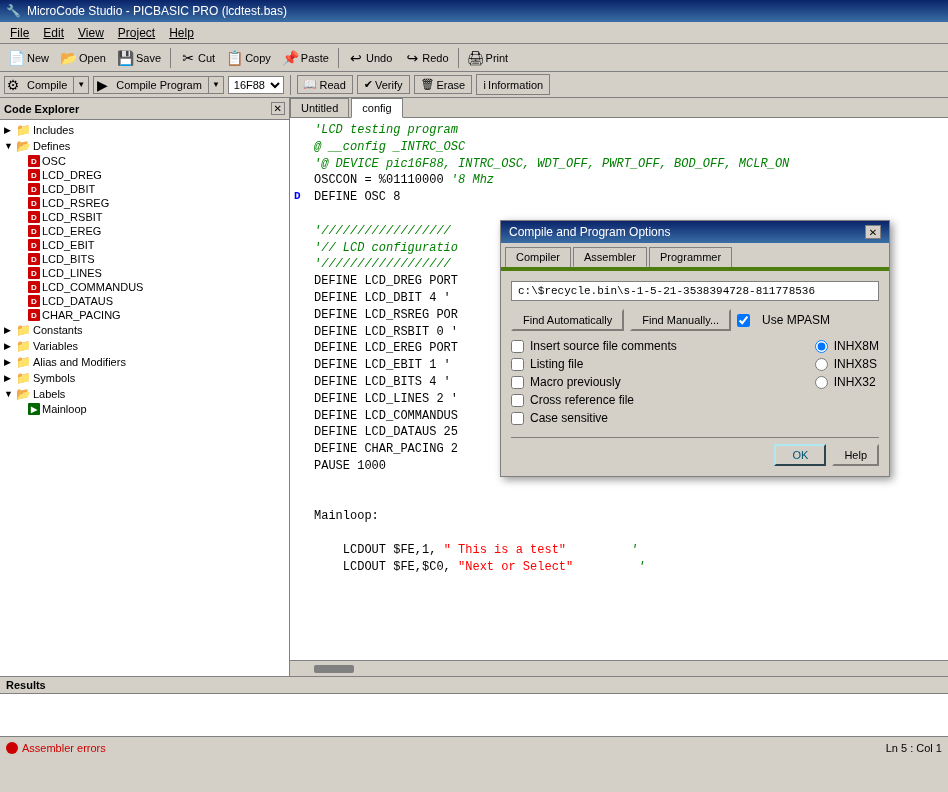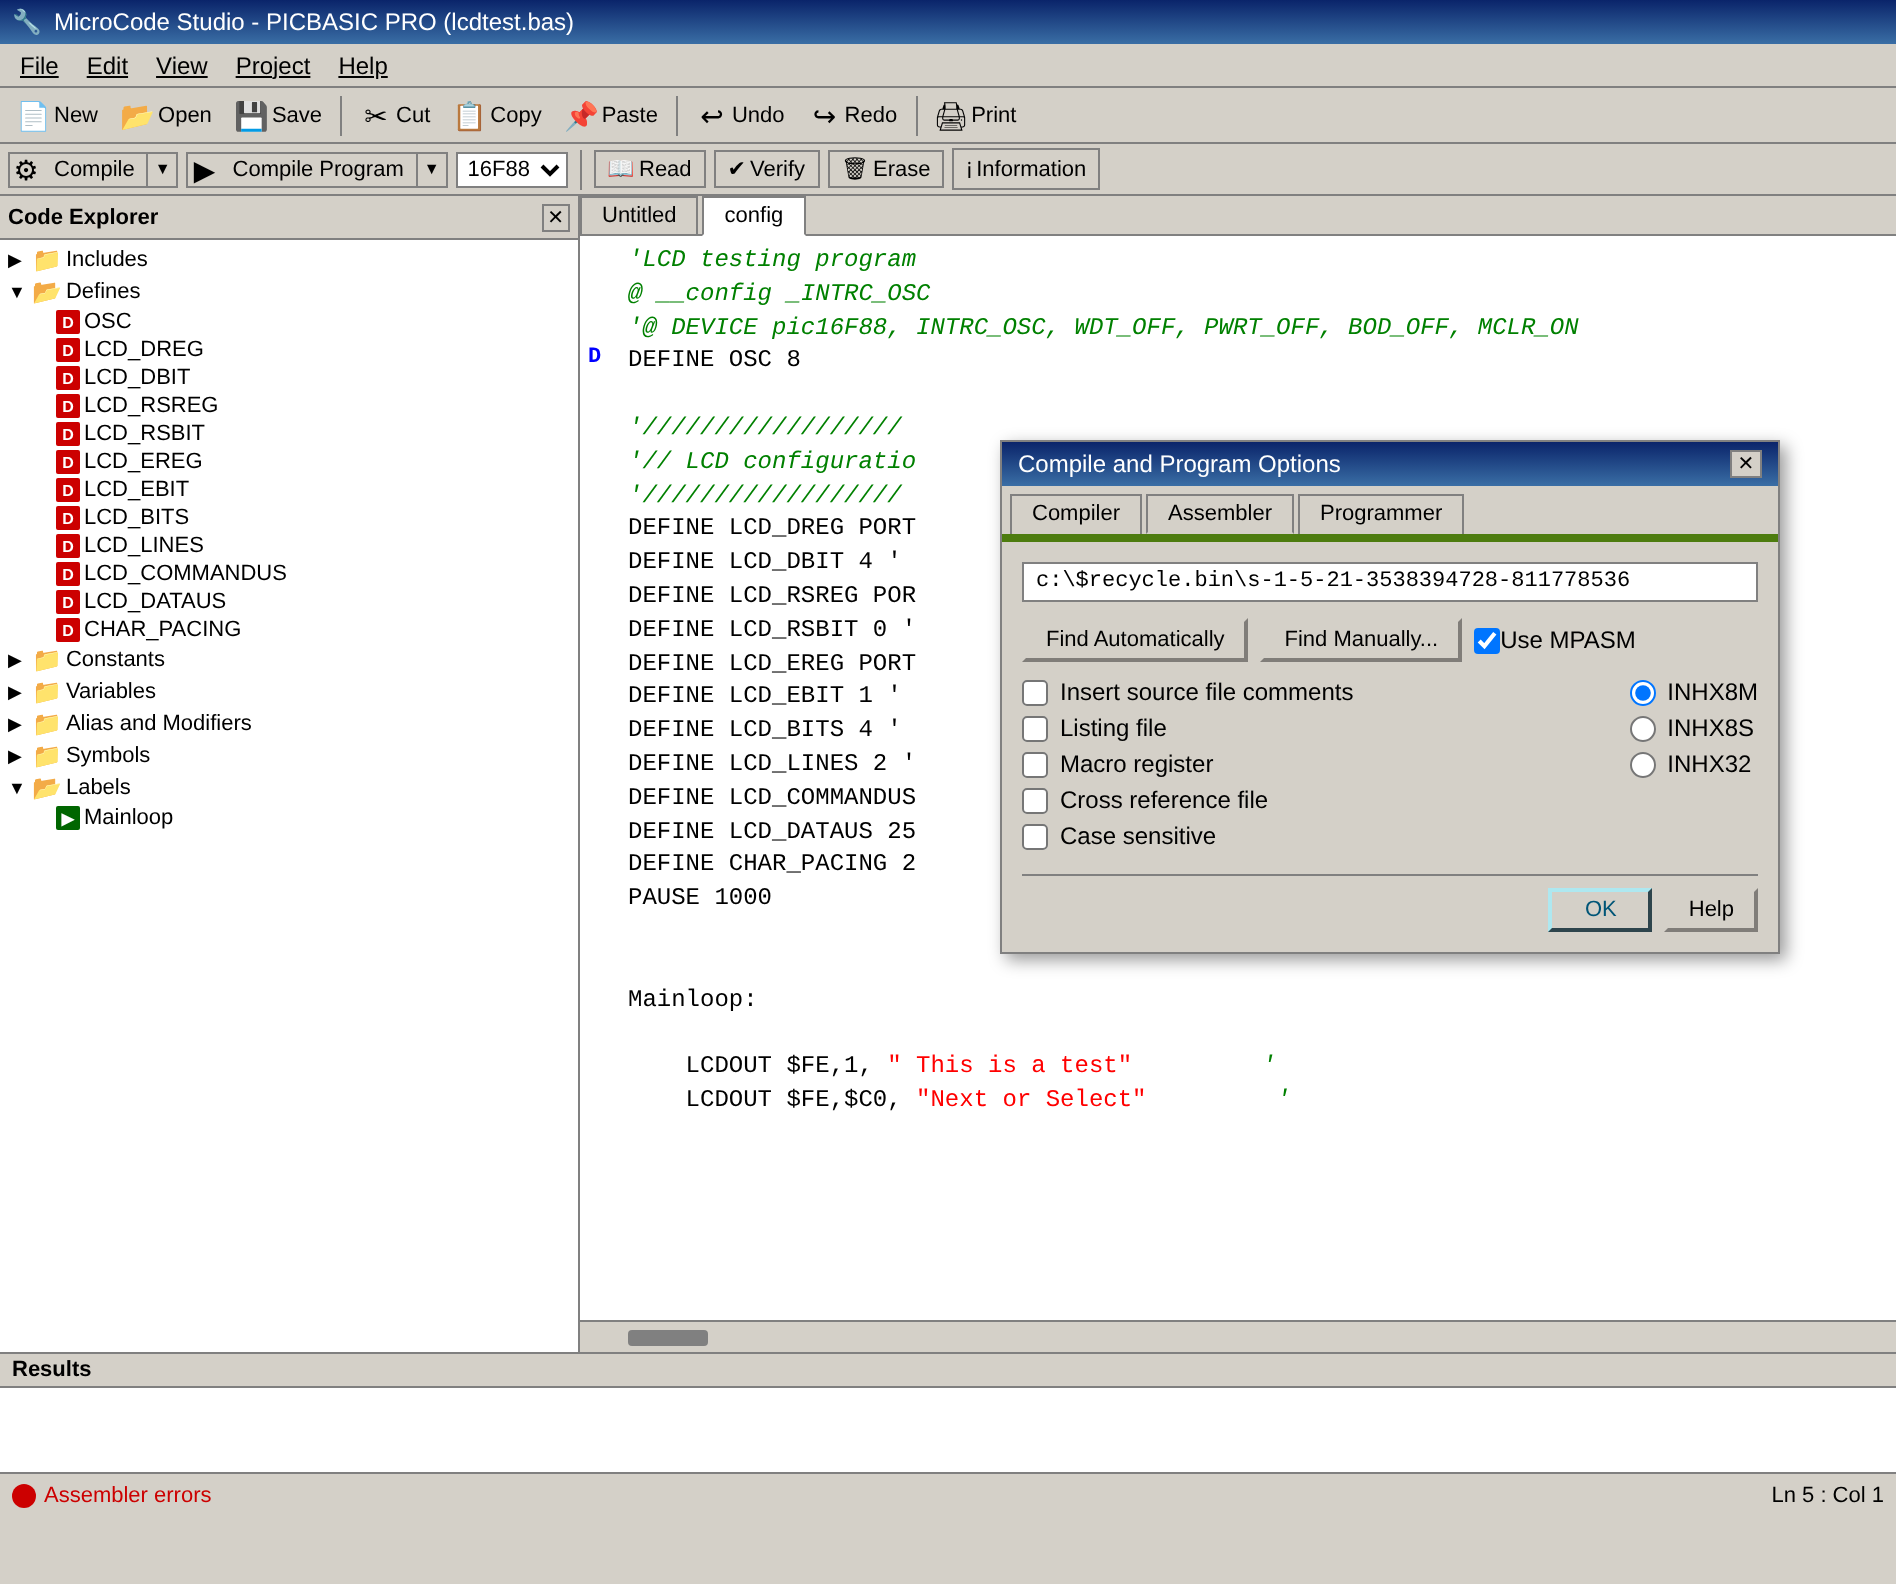--- a/index.html
+++ b/index.html
@@ -299,21 +299,21 @@
     .checkbox-row input[type="checkbox"] { cursor: pointer; }
     .radio-row { display: flex; align-items: center; gap: 6px; }
     .radio-row input[type="radio"] { cursor: pointer; }
 
     .options-container { display: flex; justify-content: space-between; margin-bottom: 8px; }
     .options-left { flex: 1; }
     .options-right { display: flex; flex-direction: column; align-items: flex-start; gap: 4px; }
 
     .dialog-footer { display: flex; justify-content: flex-end; gap: 6px; margin-top: 8px; padding-top: 6px; border-top: 1px solid #808080; }
 
-    .use-mpasm-row { display: flex; align-items: center; gap: 0; }
+    .use-mpasm-row { display: flex; align-items: center; gap: 12px; }
   </style>
 </head>
 <body>
 
 <div id="title-bar">
   <span>🔧</span>
   <span>MicroCode Studio - PICBASIC PRO (lcdtest.bas)</span>
 </div>
 
 <div id="menu-bar">
@@ -530,20 +530,24 @@
       </div>
       <div class="code-line">
         <span class="line-marker"></span>
         <span class="c-comment">@ __config _INTRC_OSC</span>
       </div>
       <div class="code-line">
         <span class="line-marker"></span>
         <span class="c-comment">'@ DEVICE pic16F88, INTRC_OSC, WDT_OFF, PWRT_OFF, BOD_OFF, MCLR_ON</span>
       </div>
       <div class="code-line">
+        <span class="line-marker"></span>
+        <span class="c-normal">OSCCON = %01110000 <span class="c-comment">'8 Mhz</span></span>
+      </div>
+      <div class="code-line">
         <span class="line-marker" style="color:#0000ff;font-weight:bold;">D</span>
         <span class="c-normal">DEFINE OSC 8</span>
       </div>
       <div class="code-line">
         <span class="line-marker"></span>
         <span class="c-normal">&nbsp;</span>
       </div>
       <div class="code-line">
         <span class="line-marker"></span>
         <span class="c-comment">'//////////////////</span>
@@ -677,21 +681,21 @@
           <div class="checkbox-row">
             <input type="checkbox" id="opt1" style="">
             <label for="opt1">Insert source file comments</label>
           </div>
           <div class="checkbox-row">
             <input type="checkbox" id="opt2" style="">
             <label for="opt2">Listing file</label>
           </div>
           <div class="checkbox-row">
             <input type="checkbox" id="opt3" style="">
-            <label for="opt3">Macro register</label>
+            <label for="opt3">Macro previously</label>
           </div>
           <div class="checkbox-row">
             <input type="checkbox" id="opt4" style="">
             <label for="opt4">Cross reference file</label>
           </div>
           <div class="checkbox-row">
             <input type="checkbox" id="opt5" style="">
             <label for="opt5">Case sensitive</label>
           </div>
         </div>

